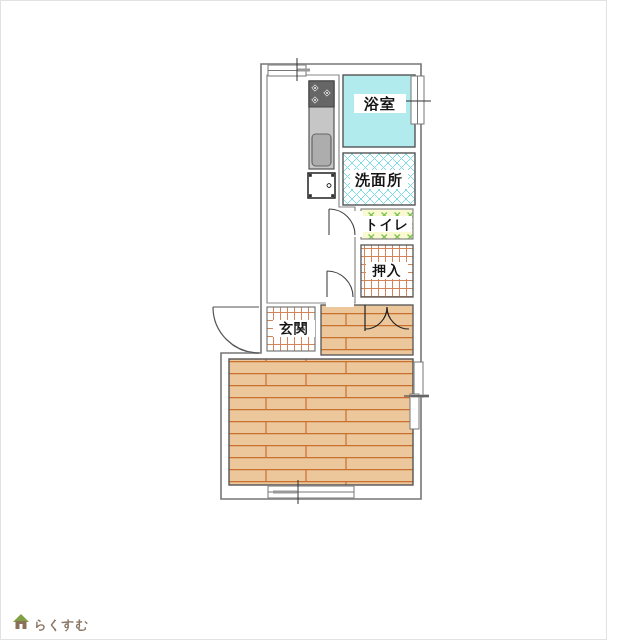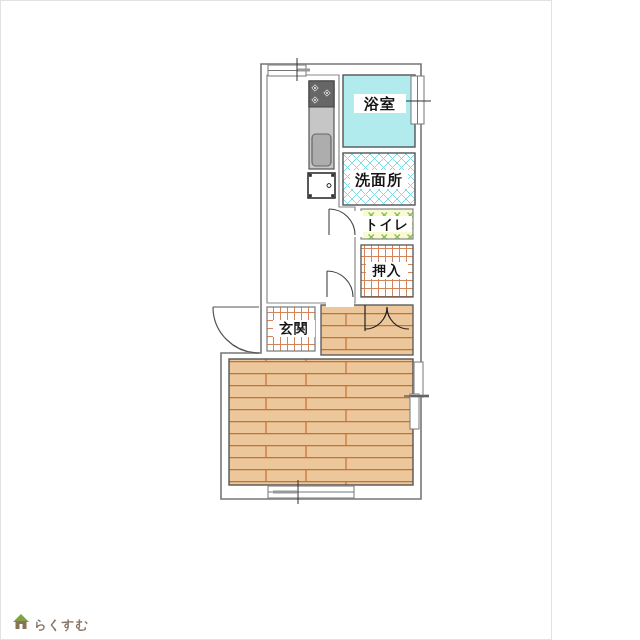--- a/index.html
+++ b/index.html
@@ -1,17 +1,17 @@
 <!DOCTYPE html>
 <html><head>
 <meta charset="utf-8">
 <style>
   html,body{margin:0;padding:0;background:#fff;}
   .canvas{
-    position:relative;width:552px;height:640px;background:#fff;
+    position:relative;width:607px;height:640px;background:#fff;
     border:1px solid #e2e2e2;box-sizing:border-box;overflow:hidden;
     font-family:"DejaVu Sans",sans-serif;
   }
   svg{position:absolute;left:0;top:0;}
   .room-label{
     font-family:"DejaVu Sans","Liberation Sans",sans-serif;
     font-size:15px;font-weight:600;fill:#141414;letter-spacing:1px;
   }
   .room-label.small{font-size:13.5px;}
   .logo-text{

